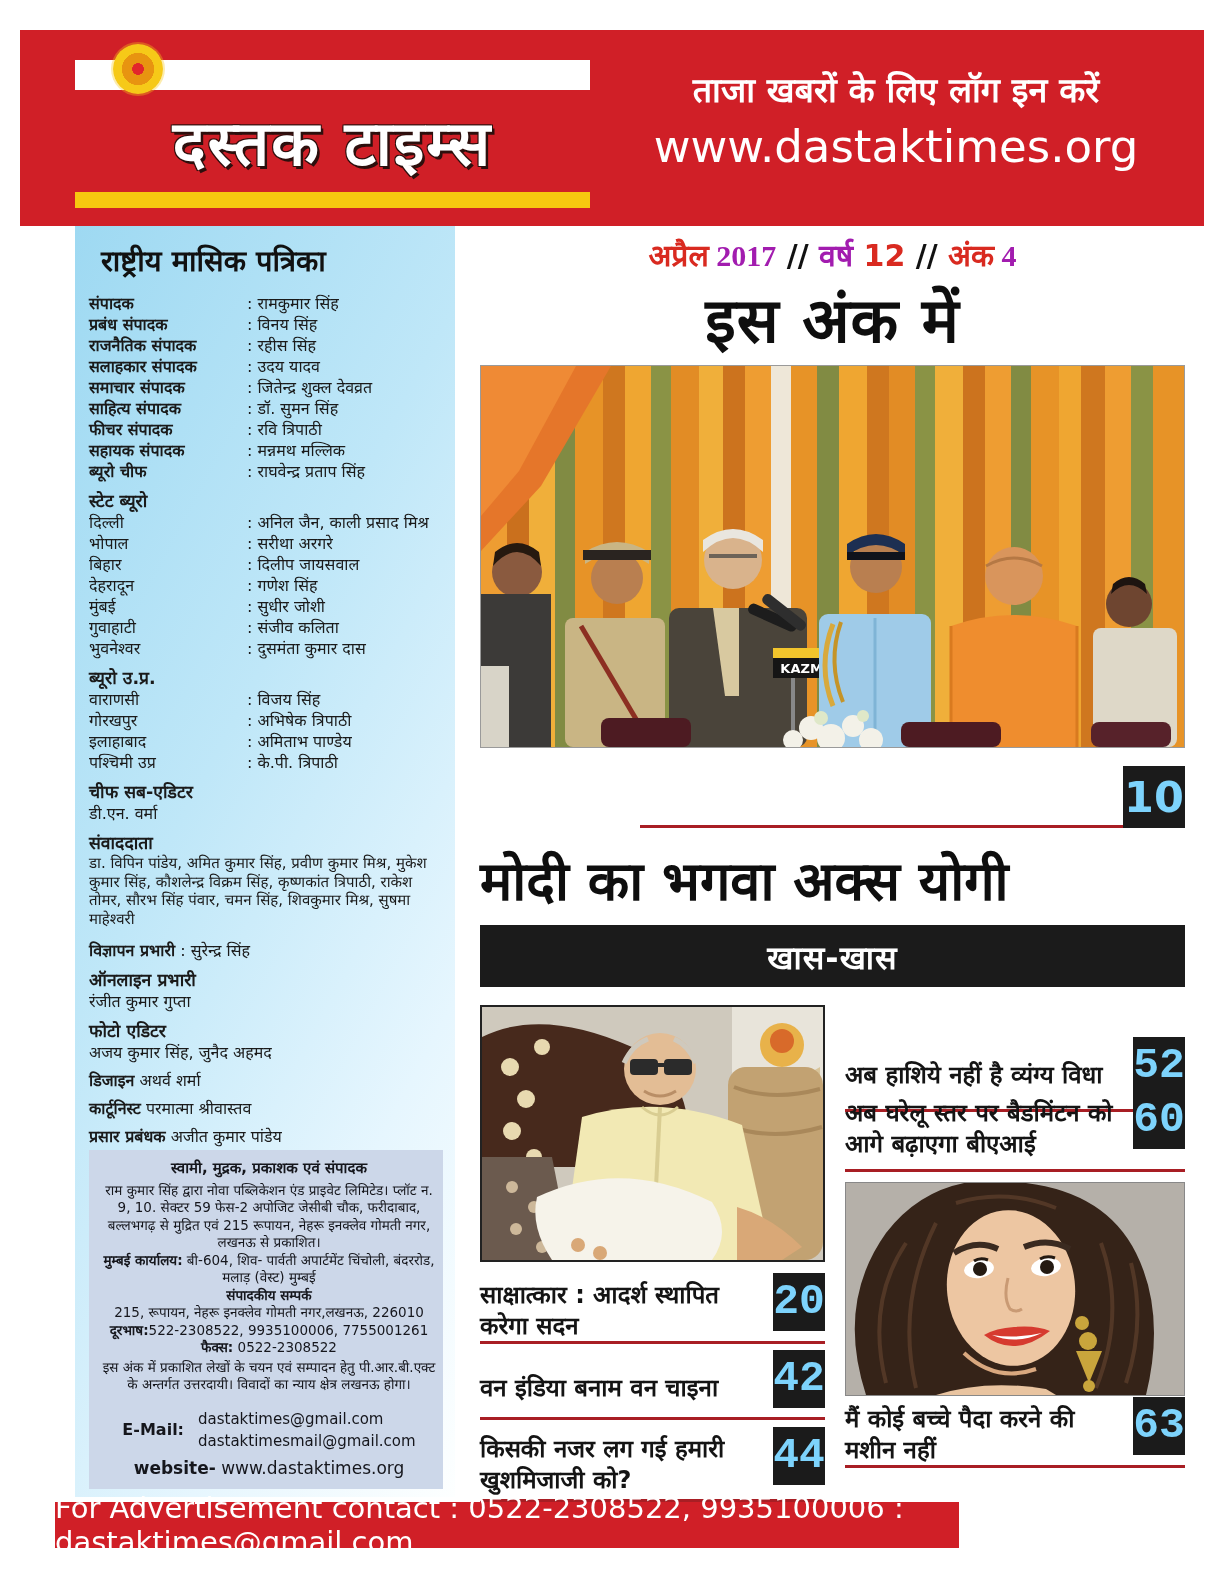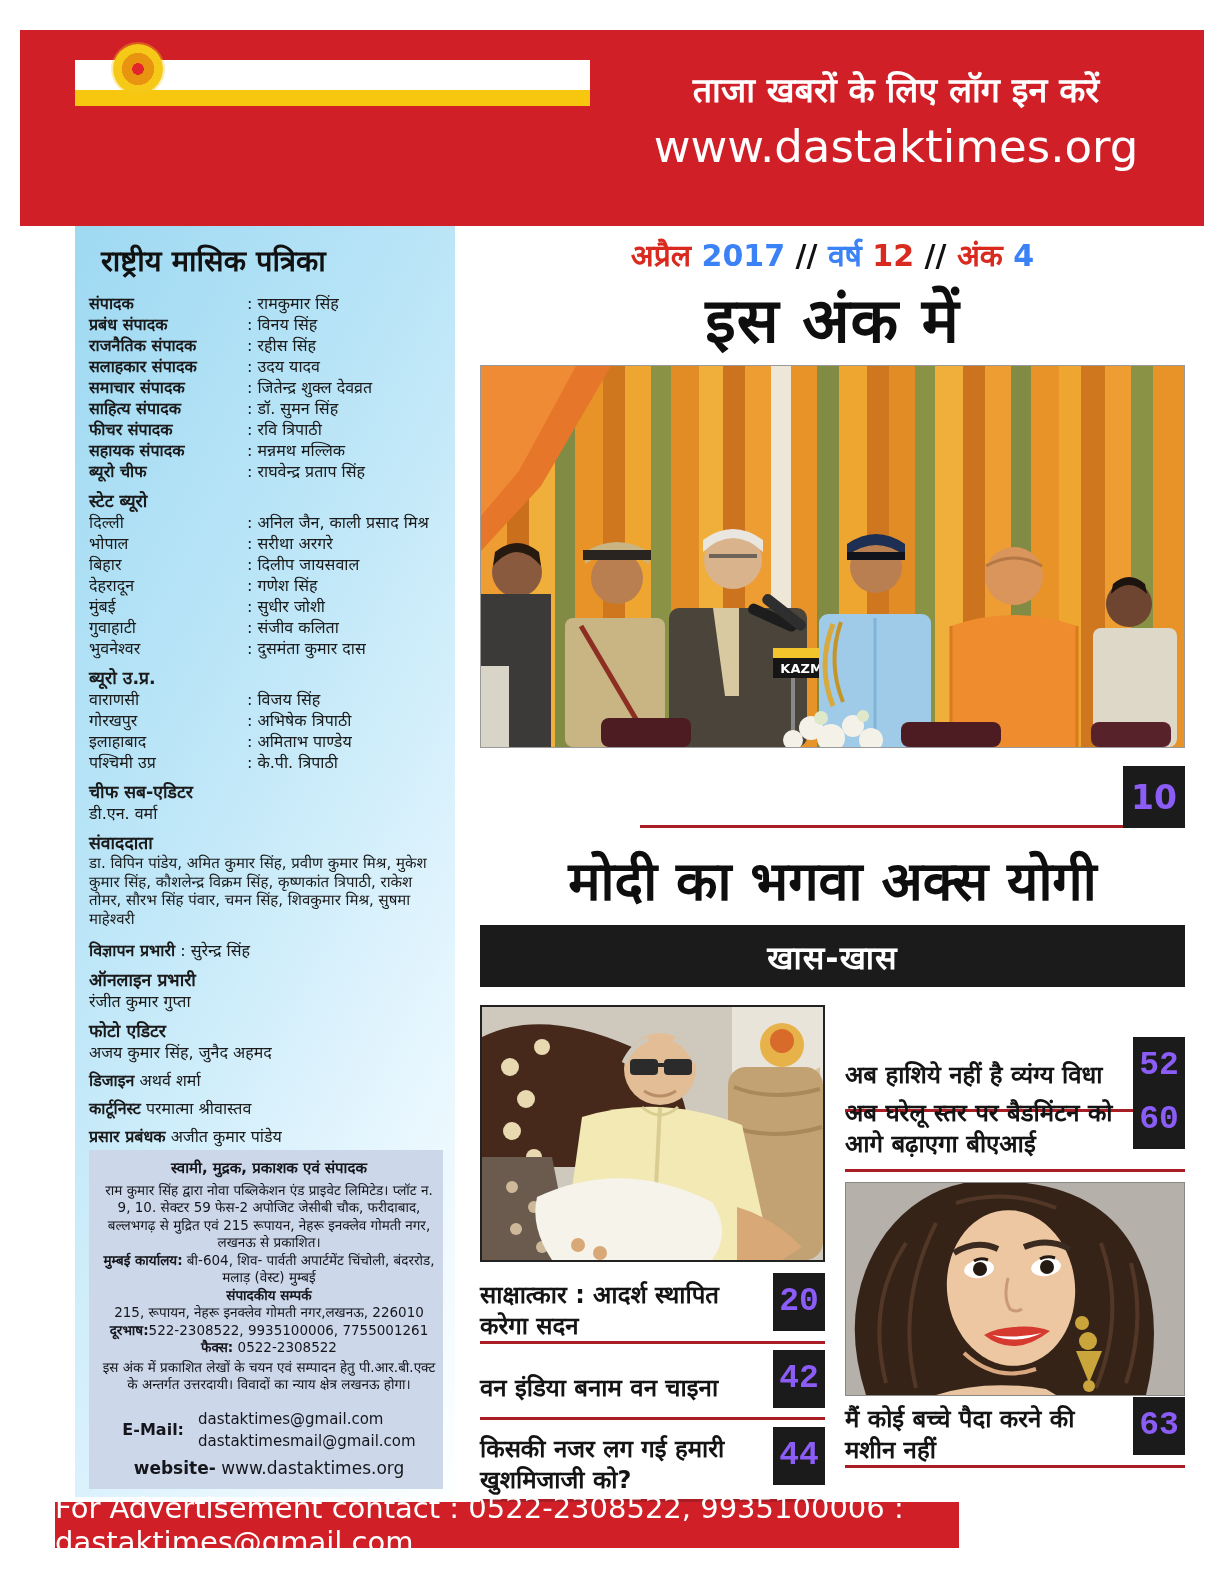--- a/index.html
+++ b/index.html
@@ -60,39 +60,39 @@
   .email-row { display:flex; margin-top:14px; align-items:center; justify-content:center; text-align:left;}
   .email-lbl { font-weight:800; font-size:16px; margin-right:14px; }
   .email-col { font-size:15px; line-height:22px; }
   .web-row { margin-top:8px; font-size:17px; }
   .web-lbl { font-weight:800; }
   
   .issue-line {
     position:absolute; left:480px; top:234px; width:705px; text-align:center;
     font-size:30px; font-weight:800; white-space:nowrap;
   }
-  .c-red { color:#d92a20; } .c-green { color:#3b82f6; } .c-black { color:#111; }
+  .c-red { color:#d92a20; } .c-green { color:#a21caf;font-family:Liberation Serif, serif; } .c-black { color:#111; }
   .in-this-issue {
     position:absolute; left:480px; top:276px; width:705px; text-align:center;
     font-size:62px; font-weight:900; color:#0e0e0e; letter-spacing:1px;
   }
   .cover-photo { position:absolute; left:480px; top:365px; width:705px; height:383px; border:1px solid #9a9a9a; }
   .cover-story-row { position:absolute; left:480px; top:764px; width:705px; height:66px; }
   .cover-story-label {
     position:absolute; left:0; right:120px; top:0; text-align:center;
     font-size:38px; font-weight:500; color:#1c1c1c;
   }
   .cover-story-line { position:absolute; left:160px; right:60px; bottom:2px; height:3px; background:#a81e24; }
   .page-badge {
-    background:#1b1b1b; color:#8b5cf6; font-weight:800; font-size:33px;
+    background:#1b1b1b; color:#7dd3fc; font-weight:800; font-size:43px;
     display:flex; align-items:center; justify-content:center;
   }
   .cover-badge { position:absolute; right:0; top:2px; width:62px; height:62px; }
   .cover-title {
-    position:absolute; left:480px; top:842px; width:705px; text-align:center;
+    position:absolute; left:480px; top:842px; width:705px; text-align:left;
     font-size:54px; font-weight:900; color:#0e0e0e;
   }
   .khas-bar {
     position:absolute; left:480px; top:925px; width:705px; height:62px; background:#1b1b1b;
     display:flex; align-items:center; justify-content:center;
     color:#ffffff; font-size:32px; font-weight:700; letter-spacing:1px;
   }
   .toc-item { position:absolute; display:flex; align-items:center; }
   .toc-title { flex:1; font-size:24px; font-weight:700; line-height:1.28; color:#141414; padding-right:10px; }
   .toc-badge { width:52px; height:58px; flex:none; margin-bottom:19px;font-family:Liberation Mono, monospace; }
@@ -106,20 +106,21 @@
   }
   .footer-text { color:#ffffff; font-size:29px; }
   svg { display:block; }
 </style>
 </head>
 <body>
 
 <div class="header">
   <div class="logo">
     <div class="logo-white-band"></div>
+    <div class="logo-word">दस्तक टाइम्स</div>
     <div class="logo-yellow-band"></div>
     <div class="logo-flower"></div>
   </div>
   <div class="tagline">
     <div class="tagline-l1">ताजा खबरों के लिए लॉग इन करें</div>
     <div class="tagline-l2">www.dastaktimes.org</div>
   </div>
 </div>
 
 <div class="sidebar">

